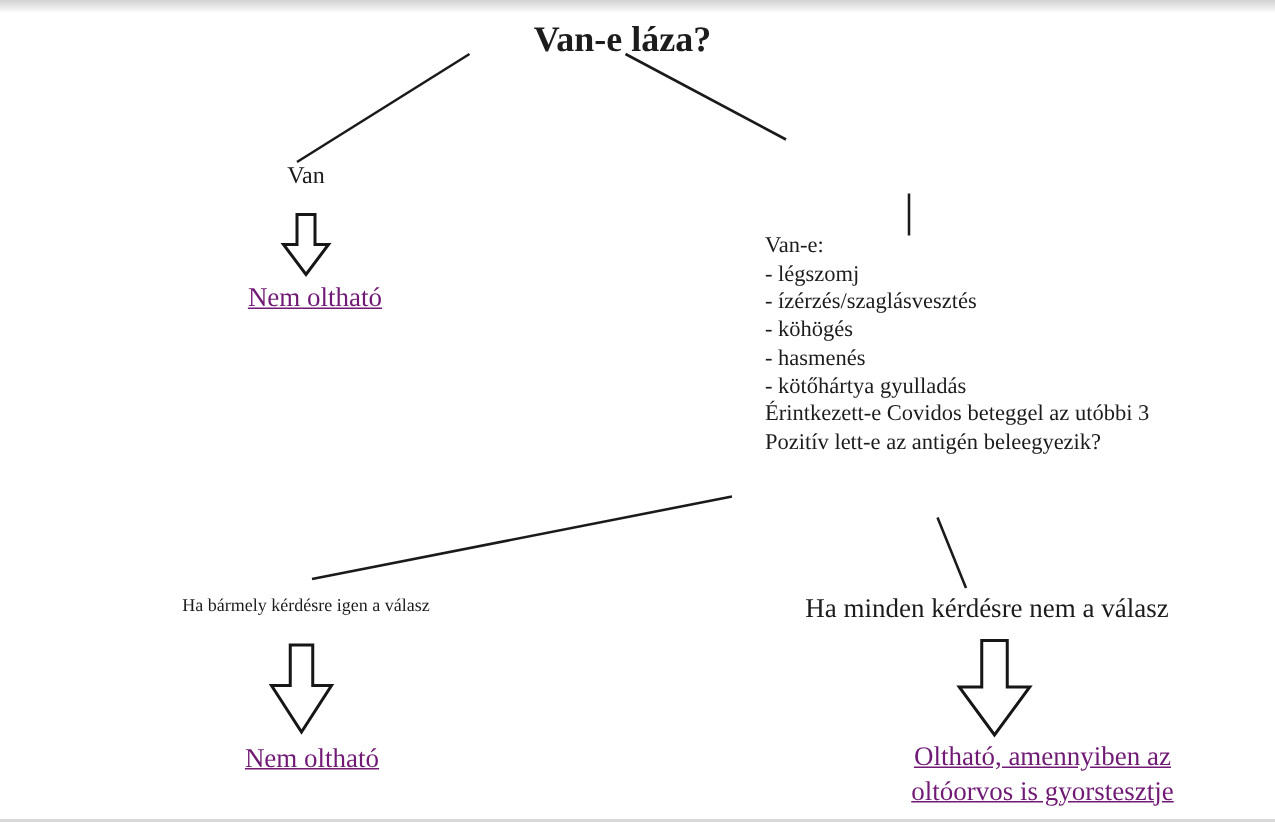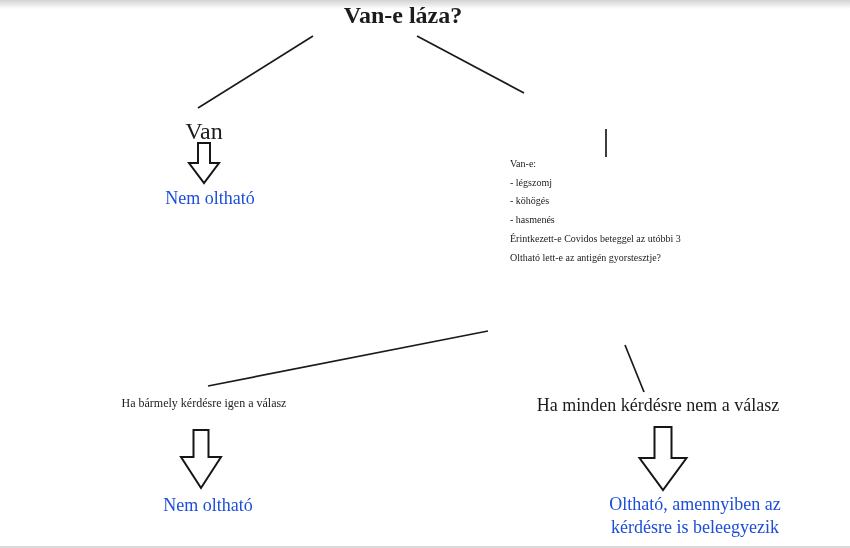--- a/index.html
+++ b/index.html
@@ -46,38 +46,38 @@
   .txt {
     position: absolute;
     white-space: nowrap;
   }
   .center { text-align: center; }
   .title {
     left: 243px; top: 0px; width: 320px;
     font-size: 24px;
     font-weight: bold;
     line-height: 30px;
-    margin: 0;
+    margin: 12px;
   }
   .van-label {
-    left: 154px; top: 119px; width: 100px;
-    font-size: 24px; line-height: 24px;
+    left: 154px; top: 106px; width: 100px;
+    font-size: 16px; line-height: 24px;
   }
   .nincs-label {
     left: 557px; top: 100px; width: 100px;
     font-size: 18px; line-height: 24px;
   }
-  .red { color: #1d4ed8; }
+  .red { color: #701a75; text-decoration: underline; }
   .outcome-top-left {
     left: 155px; top: 186px; width: 110px;
     font-size: 18px; line-height: 24px;
   }
   .questions {
     left: 510px; top: 155px; width: 330px;
-    font-size: 10px;
+    font-size: 15px;
     line-height: 18.7px;
     white-space: nowrap;
   }
   .cond-left {
     left: 54px; top: 391px; width: 300px;
     font-size: 12px; line-height: 24px;
   }
   .outcome-bottom-left {
     left: 153px; top: 493px; width: 110px;
     font-size: 18px; line-height: 24px;
@@ -112,32 +112,34 @@
   <h1 class="txt center title">Van-e láza?</h1>
 
   <div class="txt center van-label">Van</div>
 
 
   <div class="txt center red outcome-top-left">Nem oltható</div>
 
   <div class="txt questions">
     <div>Van-e:</div>
     <div>- légszomj</div>
+    <div>- ízérzés/szaglásvesztés</div>
     <div>- köhögés</div>
     <div>- hasmenés</div>
+    <div>- kötőhártya gyulladás</div>
     <div>Érintkezett-e Covidos beteggel az utóbbi 3</div>
-    <div>Oltható lett-e az antigén gyorstesztje?</div>
+    <div>Pozitív lett-e az antigén beleegyezik?</div>
   </div>
 
   <div class="txt center cond-left">Ha bármely kérdésre igen a válasz</div>
 
   <div class="txt center red outcome-bottom-left">Nem oltható</div>
 
   <div class="txt center cond-right">Ha minden kérdésre nem a válasz</div>
 
   <div class="txt center red outcome-bottom-right">
     <div>Oltható, amennyiben az</div>
-    <div>kérdésre is beleegyezik</div>
+    <div>oltóorvos is gyorstesztje</div>
   </div>
 
   <div class="bottom-bar"></div>
 
 </div>
 
 </body></html>

